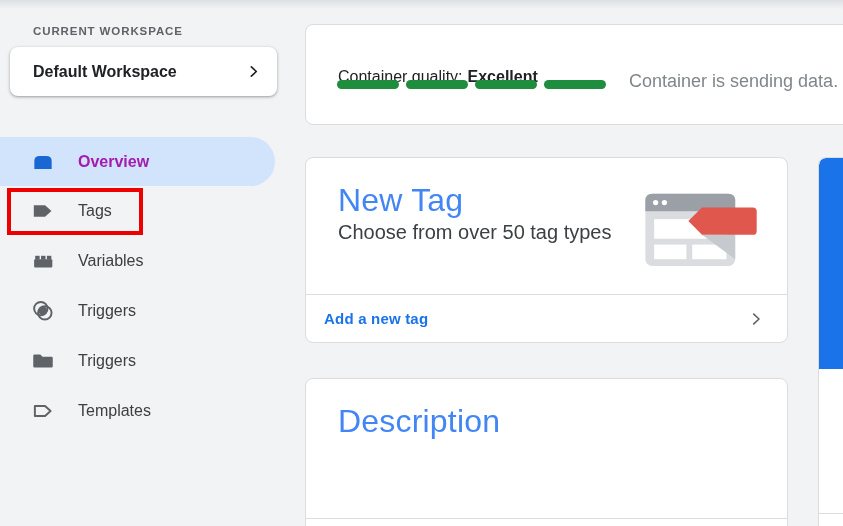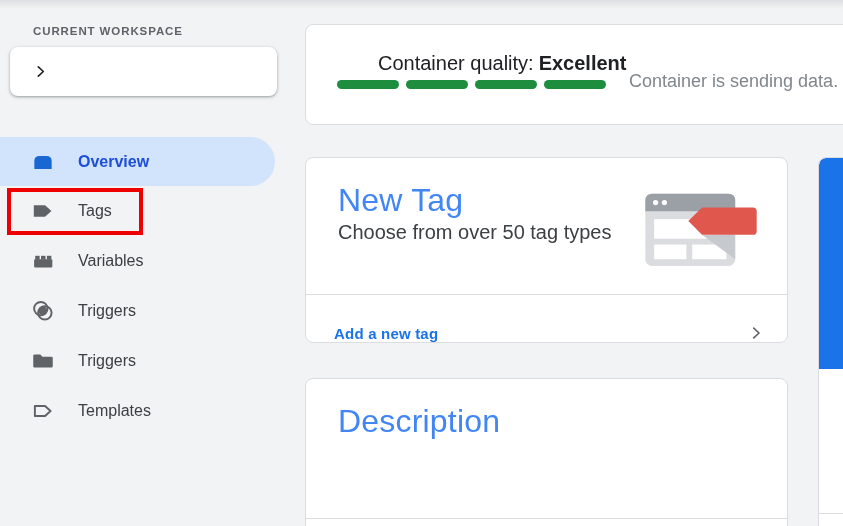--- a/index.html
+++ b/index.html
@@ -19,62 +19,63 @@
     box-shadow:0 1px 2px rgba(60,64,67,.30), 0 1px 3px 1px rgba(60,64,67,.15);
     display:flex; align-items:center; padding:0 16px 0 23px; }
   .ws-name { flex:1; font-size:16px; font-weight:600; color:#202124; }
   .ws-chevron { display:flex; }
 
   .nav { position:absolute; left:0; top:137px; width:300px; }
   .nav-item { height:50px; display:flex; align-items:center; cursor:pointer; }
   .nav-item.active { width:275px; height:49px; background:#d2e3fc; border-radius:0 25px 25px 0; }
   .nav-icon { width:26px; height:26px; margin-left:30px; flex:0 0 auto; display:flex; }
   .nav-label { margin-left:22px; font-size:16px; color:#3c4043; }
-  .nav-item.active .nav-label { color:#1d4ed8; font-weight:600; }
+  .nav-item.active .nav-label { color:#a21caf; font-weight:600; }
 
   .red-box { position:absolute; left:7px; top:188px; width:136px; height:47px;
     border:4px solid #ee0000; pointer-events:none; }
 
   
   .card { position:absolute; background:#fff; border:1px solid #dadce0; border-radius:8px; }
 
   .quality-card { left:305px; top:24px; width:562px; height:101px; }
-  .q-label { position:absolute; left:32px; top:27px; font-size:20px; color:#202124;margin-left:40px; }
+  .q-label { position:absolute; left:32px; top:43px; font-size:16px; color:#202124; }
   .q-label b { font-weight:700; color:#202124; margin-left:5px; }
   .q-bars { position:absolute; left:31px; top:55px; display:flex; gap:7px; }
   .qbar { width:62px; height:9px; border-radius:5px; background:#1e8e3e; }
   .q-status { position:absolute; left:323px; top:46px; font-size:18px; color:#80868b; }
 
   .newtag-card { left:305px; top:157px; width:483px; height:186px; }
   .card-title { position:absolute; left:32px; top:24px; font-size:32px; font-weight:400;
     color:#4285f4; letter-spacing:.2px; }
   .card-sub { position:absolute; left:32px; top:63px; font-size:20px; color:#3c4043; }
   .newtag-art { position:absolute; right:26px; top:26px; }
   .card-action { position:absolute; left:0; right:0; bottom:0; height:48px;
-    border-top:1px solid #dadce0; display:flex; align-items:flex-end;
-    padding:0 22px 0 28px; cursor:pointer; border-radius:0 0 8px 8px; }
+    border-top:1px solid #dadce0; display:flex; align-items:center;
+    padding:0 22px 0 18px; cursor:pointer; border-radius:0 0 8px 8px; }
   .action-label { flex:1; font-size:15px; font-weight:700; color:#1a73e8; letter-spacing:.2px; }
 
   .desc-card { left:305px; top:378px; width:483px; height:190px; }
   .desc-divider { position:absolute; left:0; right:0; top:139px; border-top:1px solid #dadce0; }
 
   .right-card { left:818px; top:157px; width:49px; height:392px; padding:0; overflow:hidden; }
   .right-card-blue { width:100%; height:211px; background:#1a73e8; border-radius:7px 0 0 0; }
   .right-divider { position:absolute; left:0; right:0; top:355px; border-top:1px solid #dadce0; }
 </style>
 </head>
 <body>
 
 <div id="app">
   <div class="top-shade"></div>
 
   <aside>
     <div class="ws-label">CURRENT WORKSPACE</div>
 
     <div class="ws-card">
+      <span class="ws-name">Default Workspace</span>
       <span class="ws-chevron">
         <svg width="15" height="15" viewBox="0 0 24 24">
             <path d="M8.5 4.5 L16.5 12 L8.5 19.5" fill="none" stroke="#202124" stroke-width="2.6" stroke-linecap="round" stroke-linejoin="round"></path>
           </svg>
       </span>
     </div>
 
     <nav class="nav">
       <div class="nav-item active">
         <span class="nav-icon">

